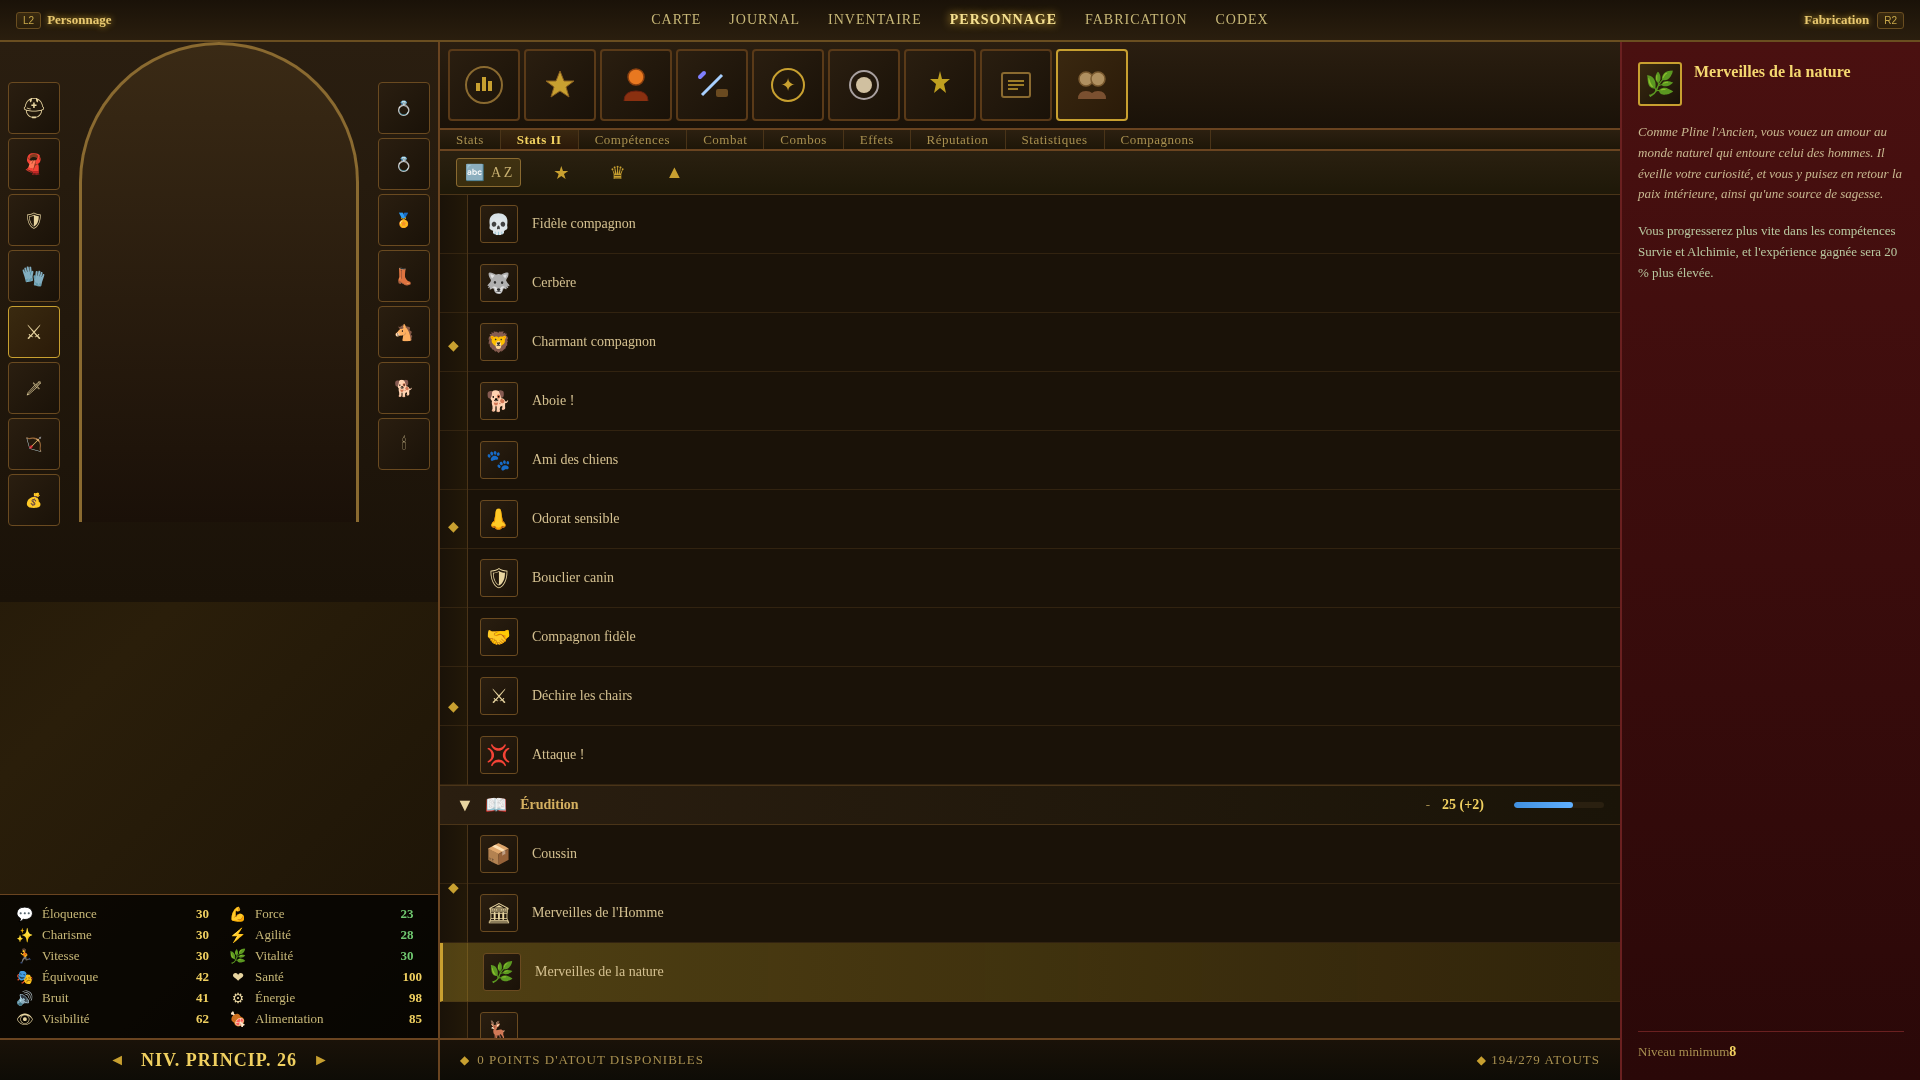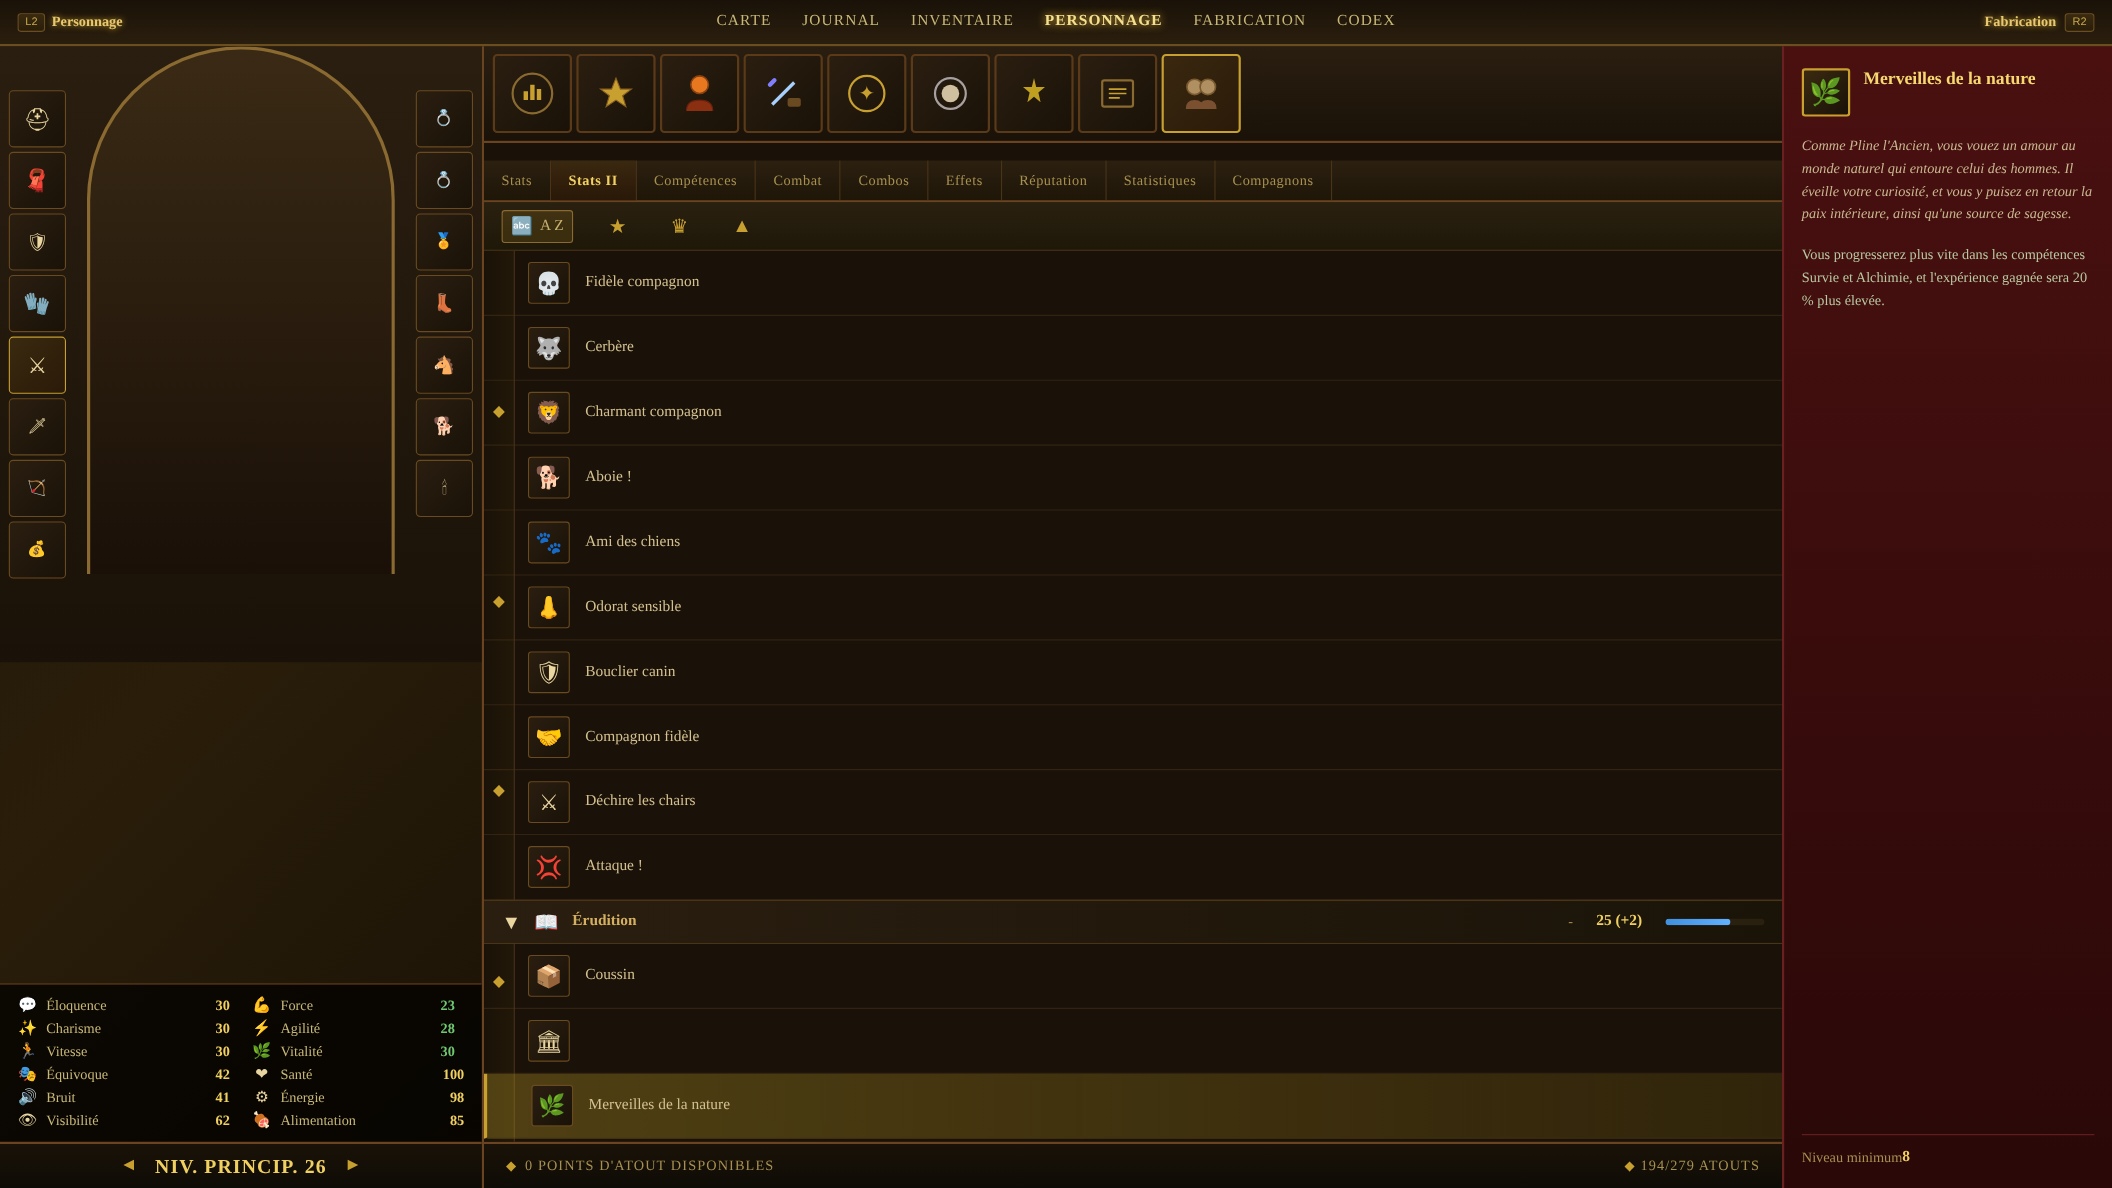--- a/index.html
+++ b/index.html
@@ -251,26 +251,25 @@
       font-size: 28px;
       position: relative;
     }
     .tab-icon-btn.active {
       border-color: #c8a030;
       background: linear-gradient(135deg, #3a2810, #2a1a08);
     }
 
     
     .tab-labels-row {
-      height: 38px;
+      height: 21px;
       background: linear-gradient(to bottom, #2c2010, #1e1608);
       border-bottom: 2px solid #6a4420;
       display: flex;
       align-items: stretch;
-      margin-top: 16px;
     }
     .tab-label {
       padding: 0 16px;
       display: flex;
       align-items: center;
       font-size: 13px;
       color: #a89050;
       cursor: pointer;
       border-right: 1px solid #4a3418;
       letter-spacing: 0.5px;
@@ -346,21 +345,21 @@
     }
     .skill-category-score {
       font-size: 13px;
       color: #a89050;
     }
     .skill-category-val {
       font-size: 14px;
       color: #f0d060;
       font-weight: bold;
       min-width: 60px;
-      text-align: center;
+      text-align: left;
     }
     .skill-category-bar {
       width: 90px;
       height: 6px;
       background: #2a2010;
       border-radius: 3px;
       overflow: hidden;
     }
     .skill-category-bar-fill {
       height: 100%;
@@ -826,20 +825,21 @@
               <div class="skill-category-bar-fill" style="width:65%"></div>
             </div>
           </div>
 
           <div class="skill-item">
             <div class="skill-item-icon">📦</div>
             <span class="skill-item-name">Coussin</span>
           </div>
           <div class="skill-item">
             <div class="skill-item-icon">🏛</div>
+            <span class="skill-item-name">Merveilles de l'Homme</span>
           </div>
           <div class="skill-item selected">
             <div class="skill-item-icon">🌿</div>
             <span class="skill-item-name">Merveilles de la nature</span>
           </div>
           <div class="skill-item">
             <div class="skill-item-icon">🦌</div>
 
           </div>
         </div>

